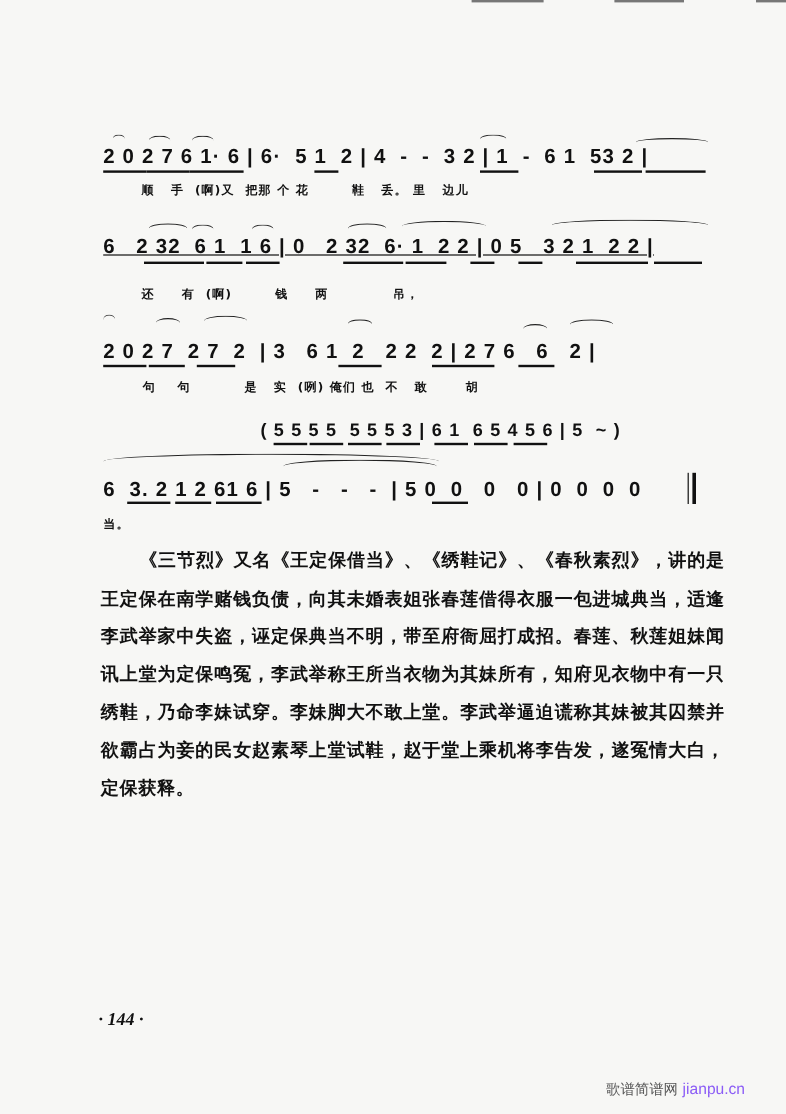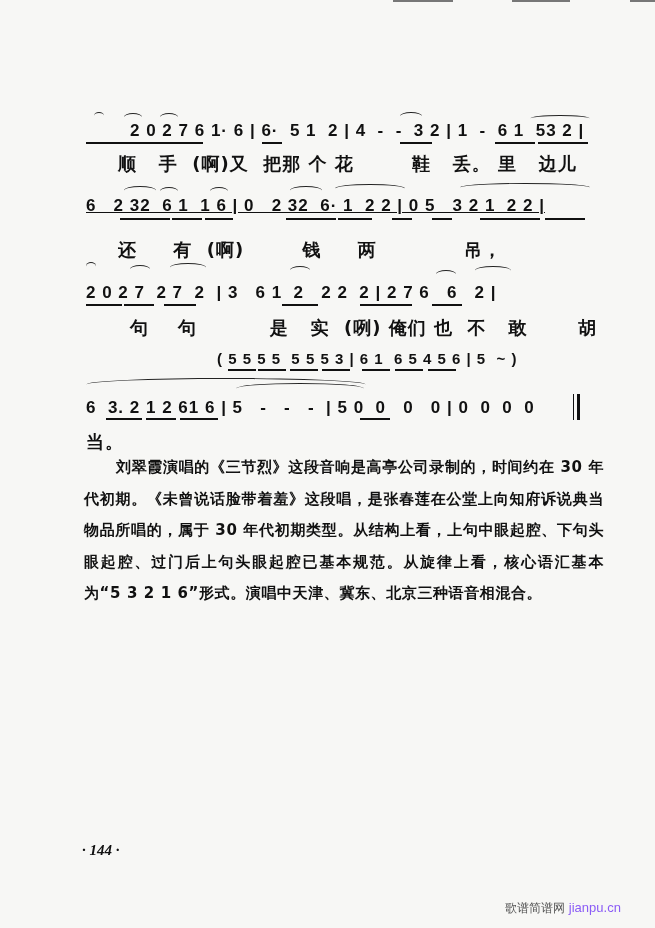--- a/index.html
+++ b/index.html
@@ -4,21 +4,21 @@
 <style>
   html, body { margin: 0; padding: 0; }
   body {
     width: 655px; height: 928px; position: relative; overflow: hidden;
     background: #f7f7f5;
     font-family: "DejaVu Sans", sans-serif;
     color: #111;
   }
   .top-rule { position: absolute; top: 0; height: 2px; background: #777; }
   .notes { position: absolute; font-family: "Liberation Sans", sans-serif; font-weight: bold; font-size: 17px; letter-spacing: 1px; white-space: pre; }
-  .lyrics { position: absolute; font-size: 18px; font-weight: bold; white-space: pre; letter-spacing: 1px; }
+  .lyrics { position: absolute; font-size: 10px; font-weight: bold; white-space: pre; letter-spacing: 1px; }
   .uline { position: absolute; height: 2px; background: #111; }
   .slur { position: absolute; border-top: 1.5px solid #222; border-radius: 50% 50% 0 0; }
   .prose { position: absolute; left: 84px; width: 520px; font-size: 15px; font-weight: bold; line-height: 31.6px; letter-spacing: 0.6px; text-align: justify; }
   .prose p { margin: 0; }
   .indent { text-indent: 32px; }
   .page-num { position: absolute; left: 82px; top: 842px; font-family: "Liberation Serif", serif; font-style: italic; font-weight: bold; font-size: 15px; text-align: center; }
   .watermark { position: absolute; left: 505px; top: 900px; font-size: 12px; color: #555; }
   .watermark .url { color: #8b5cf6; font-family: "Liberation Sans", sans-serif; font-size: 13px; }
   .double-bar { position: absolute; width: 5px; border-left: 1.5px solid #111; }
   .double-bar::after { content: ""; position: absolute; left: 3px; top: 0; bottom: 0; width: 3px; background: #111; }
@@ -33,21 +33,21 @@
 </div>
 
 <div>
 
   <div>
     <div class="slur" style="left:94px;top:112px;width:10px;height:6px;"></div>
     <div class="slur" style="left:124px;top:113px;width:18px;height:7px;"></div>
     <div class="slur" style="left:160px;top:113px;width:18px;height:7px;"></div>
     <div class="slur" style="left:400px;top:112px;width:22px;height:7px;"></div>
     <div class="slur" style="left:530px;top:115px;width:60px;height:6px;"></div>
-    <div class="notes" style="left:86px;top:121px;margin-left:44px;">2 0 2 7 6 1· 6 | 6·  5 1  2 | 4  -  -  3 2 | 1  -  6 1  53 2 |</div>
+    <div class="notes" style="left:86px;top:121px;">2 0 2 7 6 1· 6 | 6·  5 1  2 | 4  -  -  3 2 | 1  -  6 1  53 2 |</div>
     <div class="uline" style="left:86px;top:142px;width:36px;"></div>
     <div class="uline" style="left:122px;top:142px;width:36px;"></div>
     <div class="uline" style="left:158px;top:142px;width:45px;"></div>
     <div class="uline" style="left:262px;top:142px;width:20px;"></div>
     <div class="uline" style="left:400px;top:142px;width:32px;"></div>
     <div class="uline" style="left:495px;top:142px;width:40px;"></div>
     <div class="uline" style="left:538px;top:142px;width:50px;"></div>
     <div class="lyrics" style="left:118px;top:152px;">顺   手  (啊)又  把那 个 花        鞋   丢。 里   边儿</div>
   </div>
 
@@ -78,21 +78,21 @@
     <div class="slur" style="left:290px;top:266px;width:20px;height:7px;"></div>
     <div class="slur" style="left:436px;top:270px;width:20px;height:7px;"></div>
     <div class="slur" style="left:475px;top:266px;width:36px;height:8px;"></div>
     <div class="notes" style="left:86px;top:283px;">2 0 2 7  2 7  2  | 3   6 1  2   2 2  2 | 2 7 6   6   2 |</div>
     <div class="uline" style="left:86px;top:304px;width:36px;"></div>
     <div class="uline" style="left:124px;top:304px;width:30px;"></div>
     <div class="uline" style="left:164px;top:304px;width:32px;"></div>
     <div class="uline" style="left:282px;top:304px;width:36px;"></div>
     <div class="uline" style="left:360px;top:304px;width:52px;"></div>
     <div class="uline" style="left:432px;top:304px;width:30px;"></div>
-    <div class="lyrics" style="left:130px;top:316px;text-align:center;">句    句          是   实  (咧) 俺们 也  不   敢       胡</div>
+    <div class="lyrics" style="left:119px;top:316px;text-align:center;">句    句          是   实  (咧) 俺们 也  不   敢       胡</div>
   </div>
 
   <div>
     <div class="notes" style="left:217px;top:350px;font-size:15px;">( 5 5 5 5  5 5 5 3 | 6 1  6 5 4 5 6 | 5  ~ )</div>
     <div class="uline" style="left:228px;top:369px;width:28px;"></div>
     <div class="uline" style="left:258px;top:369px;width:28px;"></div>
     <div class="uline" style="left:290px;top:369px;width:28px;"></div>
     <div class="uline" style="left:322px;top:369px;width:28px;"></div>
     <div class="uline" style="left:362px;top:369px;width:28px;"></div>
     <div class="uline" style="left:395px;top:369px;width:28px;"></div>
@@ -106,21 +106,21 @@
     <div class="uline" style="left:106px;top:418px;width:36px;"></div>
     <div class="uline" style="left:146px;top:418px;width:30px;"></div>
     <div class="uline" style="left:180px;top:418px;width:38px;"></div>
     <div class="uline" style="left:360px;top:418px;width:30px;"></div>
     <div class="double-bar" style="left:573px;top:394px;height:26px;"></div>
     <div class="lyrics" style="left:86px;top:430px;">当。</div>
   </div>
 </div>
 
 <div class="prose" style="top:452px;">
-  <p class="indent">刘翠霞演唱的《三节烈》这段音响是高亭公司录制的，时间约在 30 年代初期。《未曾说话脸带着羞》这段唱，是张春莲在公堂上向知府诉说典当物品所唱的，属于 30 年代初期类型。从结构上看，上句中眼起腔、下句头眼起腔、过门后上句头眼起腔已基本规范。从旋律上看，核心语汇基本为“5 3 2 1 6”形式。演唱中天津、冀东、北京三种语音相混合。</p>
+  <p class="indent">《三节烈》又名《王定保借当》、《绣鞋记》、《春秋素烈》，讲的是王定保在南学赌钱负债，向其未婚表姐张春莲借得衣服一包进城典当，适逢李武举家中失盗，诬定保典当不明，带至府衙屈打成招。春莲、秋莲姐妹闻讯上堂为定保鸣冤，李武举称王所当衣物为其妹所有，知府见衣物中有一只绣鞋，乃命李妹试穿。李妹脚大不敢上堂。李武举逼迫谎称其妹被其囚禁并欲霸占为妾的民女赵素琴上堂试鞋，赵于堂上乘机将李告发，遂冤情大白，定保获释。</p>
 </div>
 
 <div class="page-num">· 144 ·</div>
 
 <div class="watermark">
   <span>歌谱简谱网</span>
   <span class="url">jianpu.cn</span>
 </div>
 
 </body></html>

